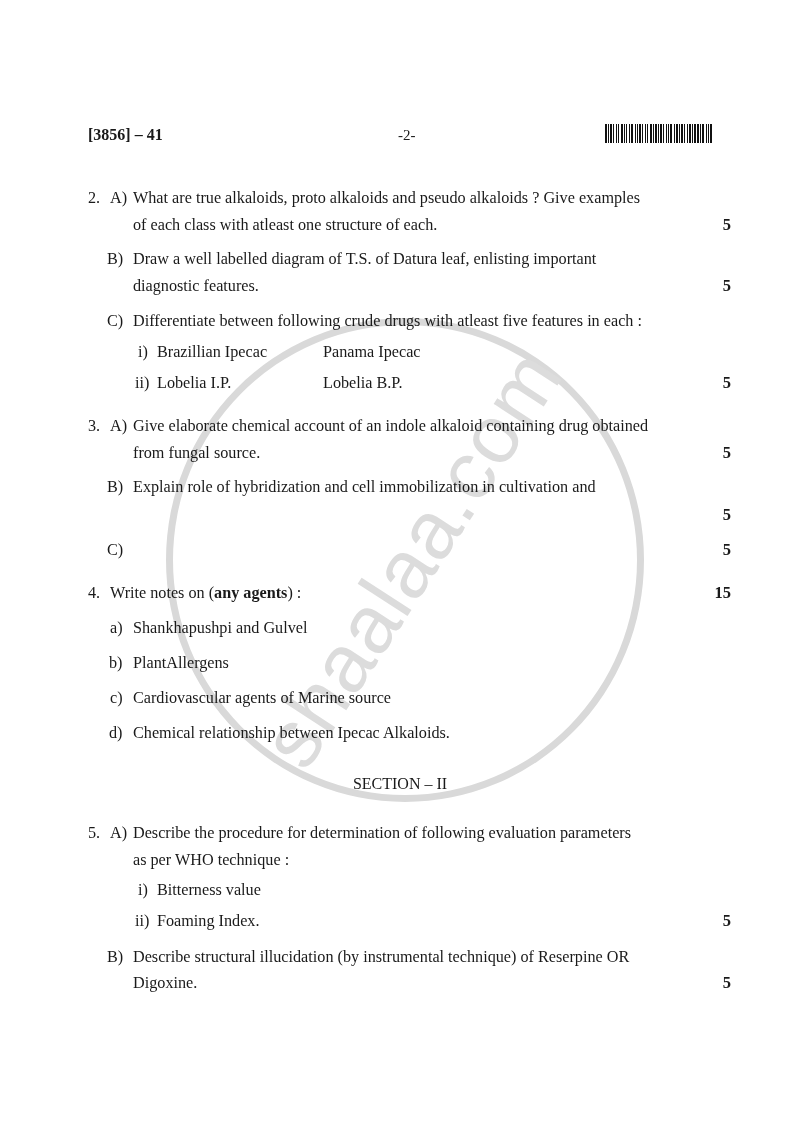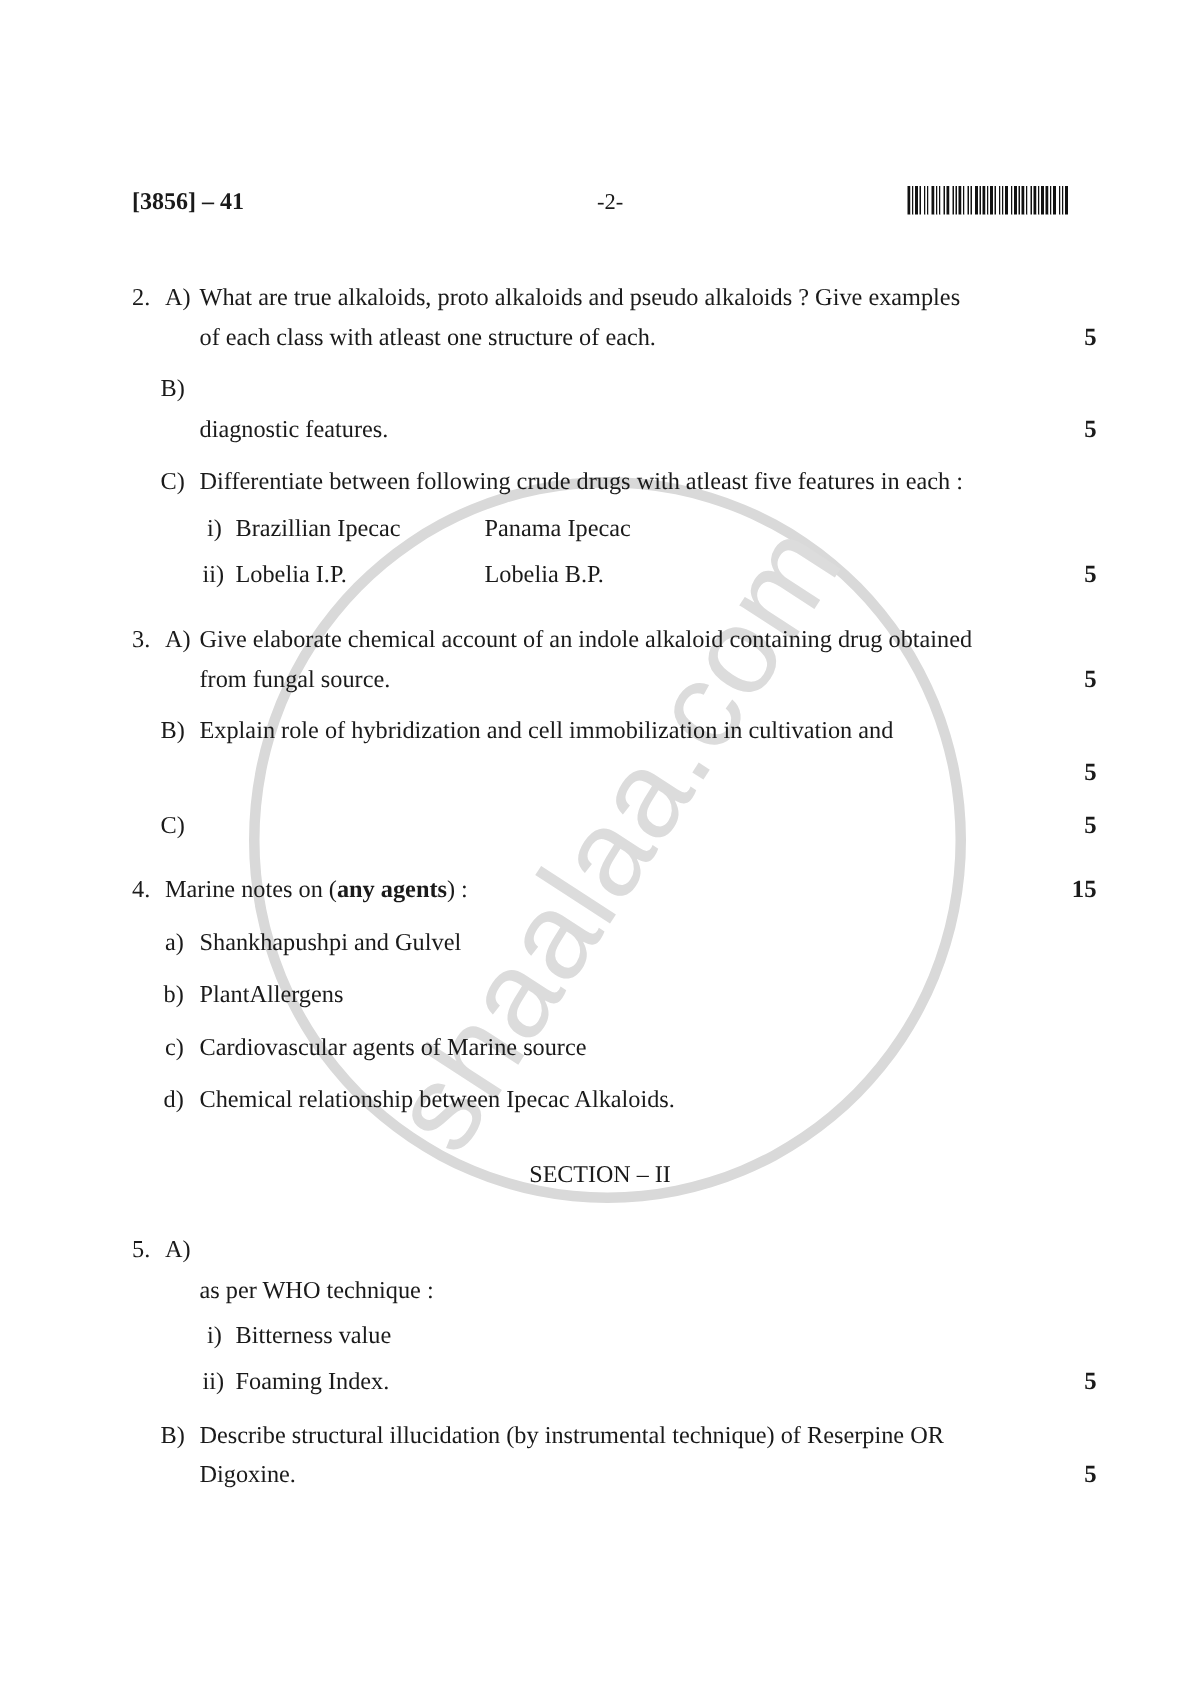--- a/index.html
+++ b/index.html
@@ -140,20 +140,21 @@
         <span style="width: 1px; background: rgb(255, 255, 255);"></span>
       </div>
 
     <div class="line qnum" style="top:174px">2.</div>
     <div class="line plabel" style="left:110px;top:174px">A)</div>
     <div class="line" style="left:133px;top:201px">of each class with atleast one structure of each.</div>
     <div class="line" style="left:133px;top:174px">What are true alkaloids, proto alkaloids and pseudo alkaloids ? Give examples</div>
     <div class="line mark" style="top:201px">5</div>
 
     <div class="line plabel" style="left:107px;top:235px">B)</div>
+    <div class="line" style="left:133px;top:235px">Draw a well labelled diagram of T.S. of Datura leaf, enlisting important</div>
     <div class="line" style="left:133px;top:262px">diagnostic features.</div>
     <div class="line mark" style="top:262px">5</div>
 
     <div class="line plabel" style="left:107px;top:297px">C)</div>
     <div class="line" style="left:133px;top:297px">Differentiate between following crude drugs with atleast five features in each :</div>
     <div class="line" style="left:138px;top:328px">i)</div>
     <div class="line" style="left:157px;top:328px">Brazillian Ipecac</div>
     <div class="line" style="left:323px;top:328px">Panama Ipecac</div>
     <div class="line" style="left:135px;top:359px">ii)</div>
     <div class="line" style="left:157px;top:359px">Lobelia I.P.</div>
@@ -167,36 +168,37 @@
     <div class="line mark" style="top:429px">5</div>
 
     <div class="line plabel" style="left:107px;top:463px">B)</div>
     <div class="line" style="left:133px;top:463px">Explain role of hybridization and cell immobilization in cultivation and</div>
     <div class="line mark" style="top:491px">5</div>
 
     <div class="line plabel" style="left:107px;top:526px">C)</div>
     <div class="line mark" style="top:526px">5</div>
 
     <div class="line qnum" style="top:569px">4.</div>
-    <div class="line" style="left:110px;top:569px"><span>Marine notes on (</span><b class="inline">any agents</b><span>) :</span></div>
+    <div class="line" style="left:110px;top:569px"><span>Write notes on (</span><b class="inline">any agents</b><span>) :</span></div>
     <div class="line mark" style="top:569px">15</div>
 
     <div class="line" style="left:110px;top:604px">a)</div>
     <div class="line" style="left:133px;top:604px">Shankhapushpi and Gulvel</div>
     <div class="line" style="left:109px;top:639px">b)</div>
     <div class="line" style="left:133px;top:639px">PlantAllergens</div>
     <div class="line" style="left:110px;top:674px">c)</div>
     <div class="line" style="left:133px;top:674px">Cardiovascular agents of Marine source</div>
     <div class="line" style="left:109px;top:709px">d)</div>
     <div class="line" style="left:133px;top:709px">Chemical relationship between Ipecac Alkaloids.</div>
 
     <div class="section" style="top:761px;left:0px;width:800px">SECTION – II</div>
 
     <div class="line qnum" style="top:809px">5.</div>
     <div class="line plabel" style="left:110px;top:809px">A)</div>
+    <div class="line" style="left:133px;top:809px">Describe the procedure for determination of following evaluation parameters</div>
     <div class="line" style="left:133px;top:836px">as per WHO technique :</div>
     <div class="line" style="left:138px;top:866px">i)</div>
     <div class="line" style="left:157px;top:866px">Bitterness value</div>
     <div class="line" style="left:135px;top:897px">ii)</div>
     <div class="line" style="left:157px;top:897px">Foaming Index.</div>
     <div class="line mark" style="top:897px">5</div>
 
     <div class="line plabel" style="left:107px;top:933px">B)</div>
     <div class="line" style="left:133px;top:933px">Describe structural illucidation (by instrumental technique) of Reserpine OR</div>
     <div class="line" style="left:133px;top:959px">Digoxine.</div>

